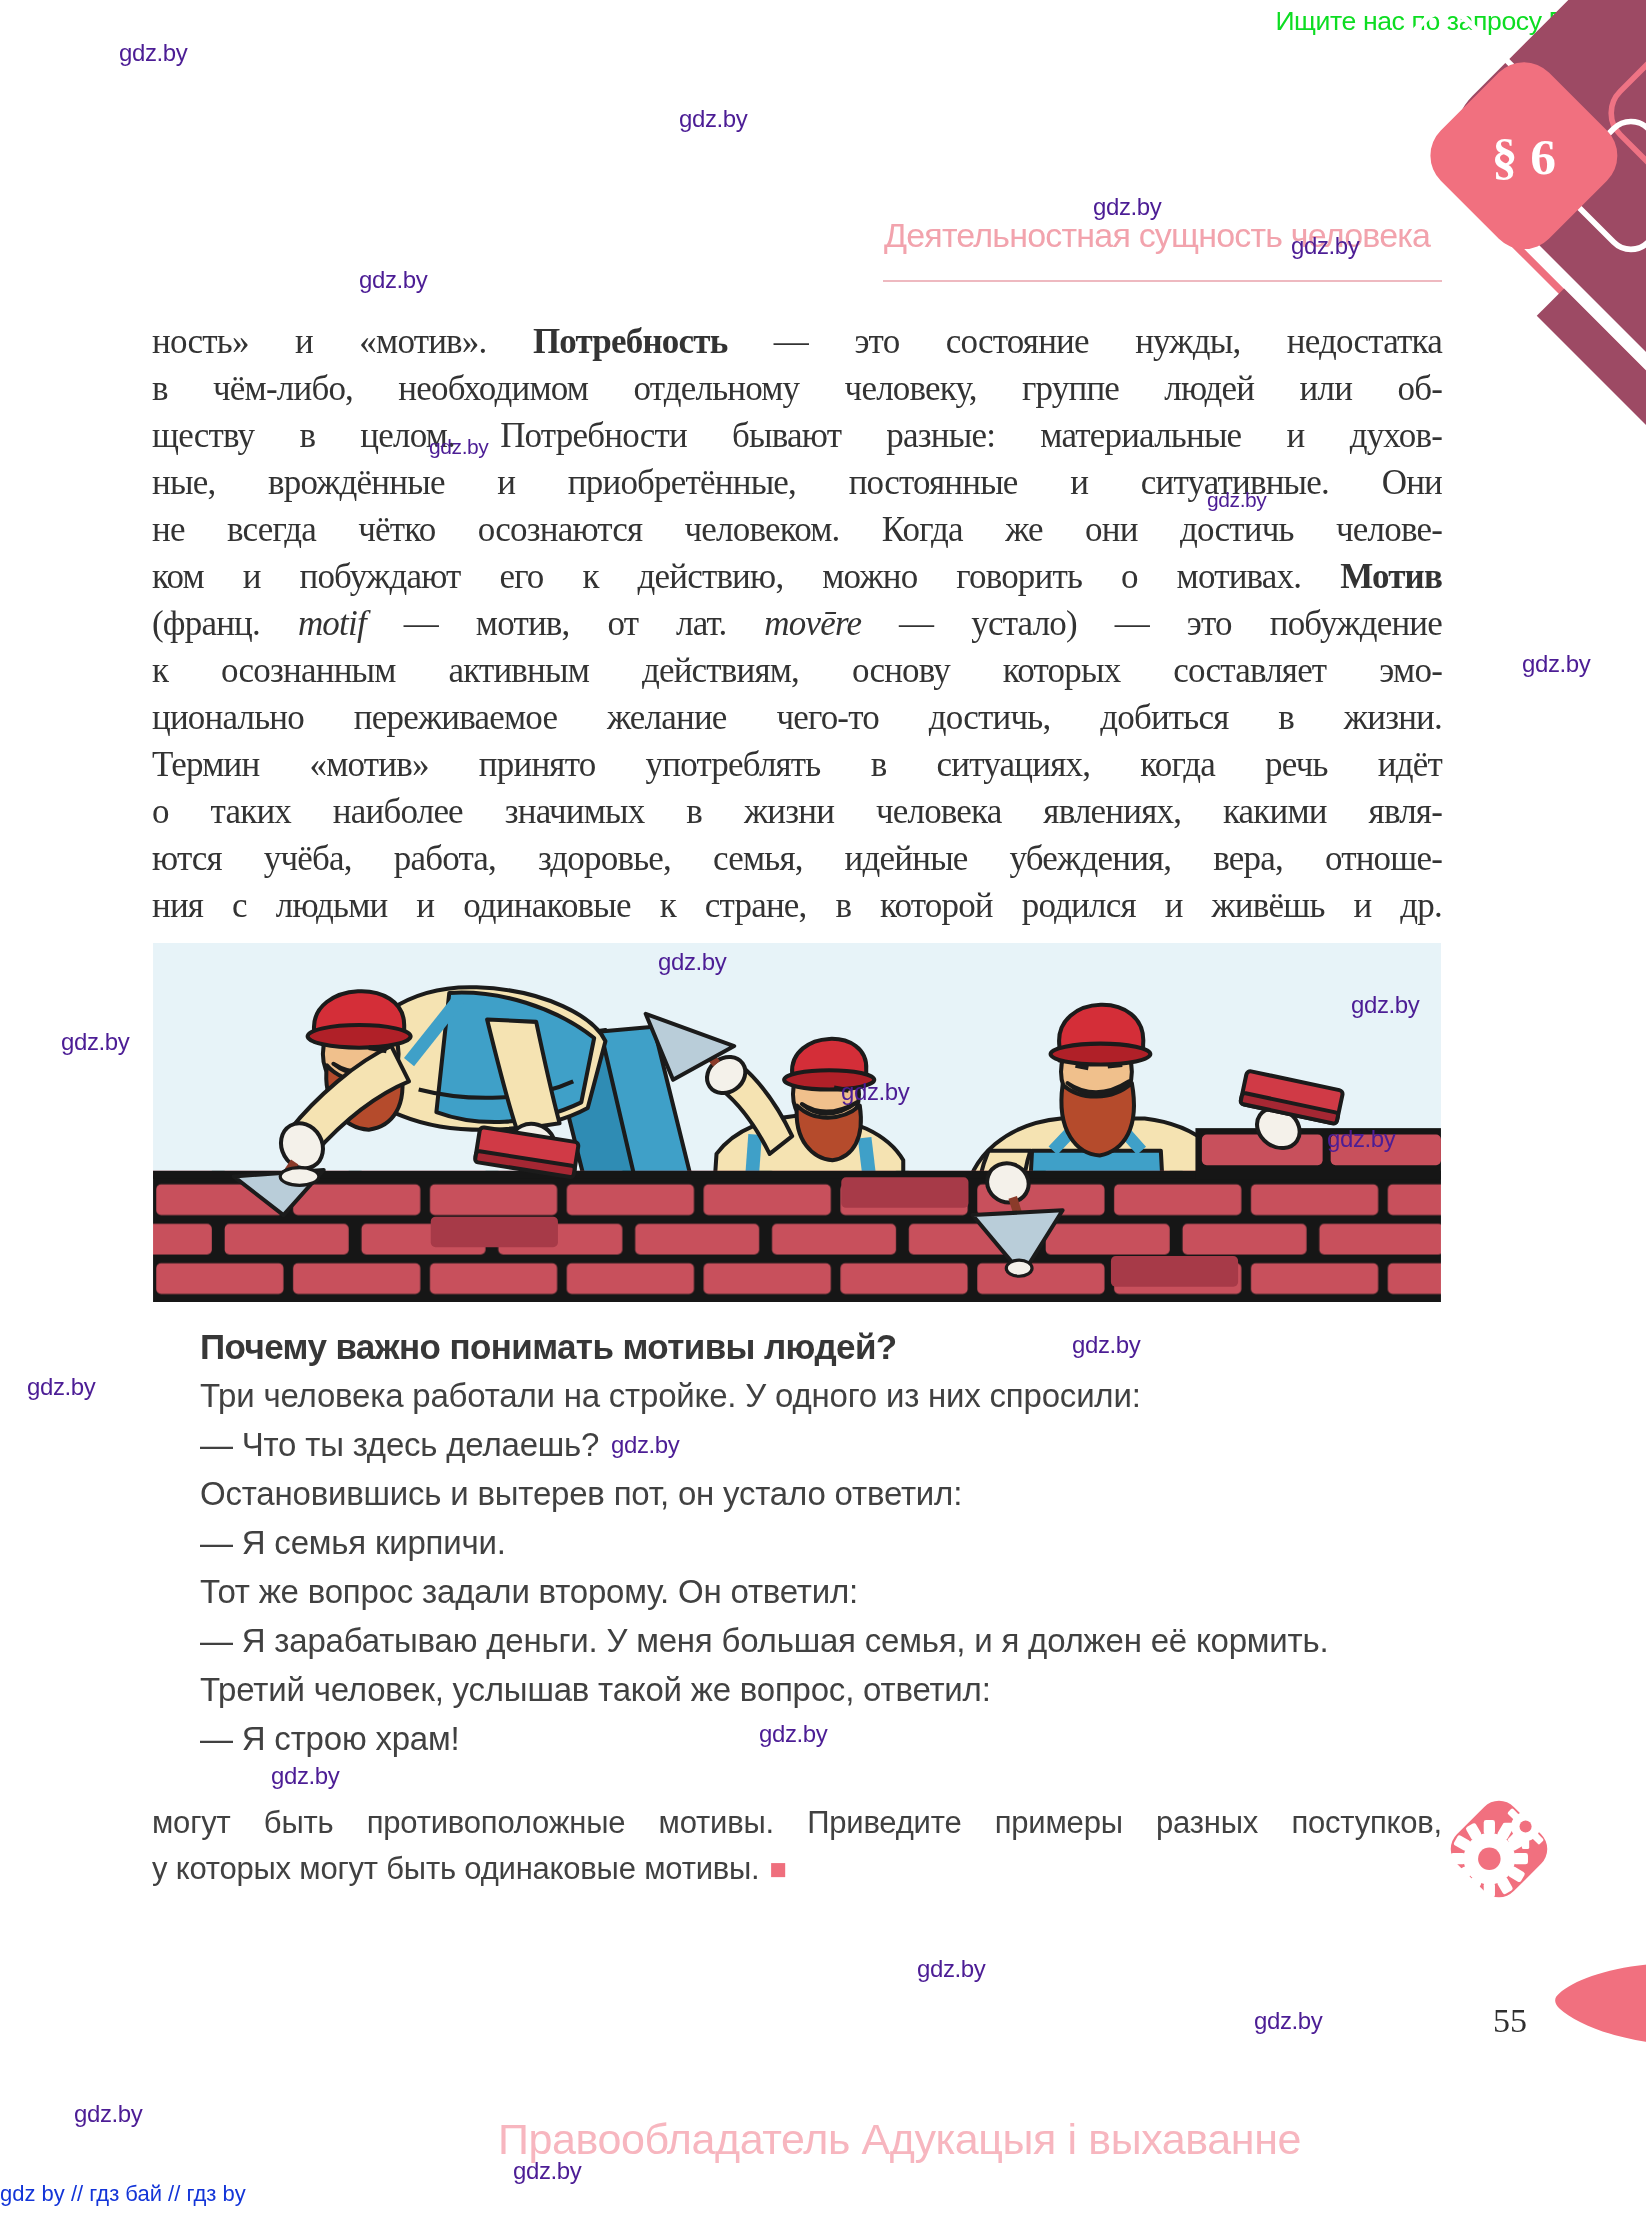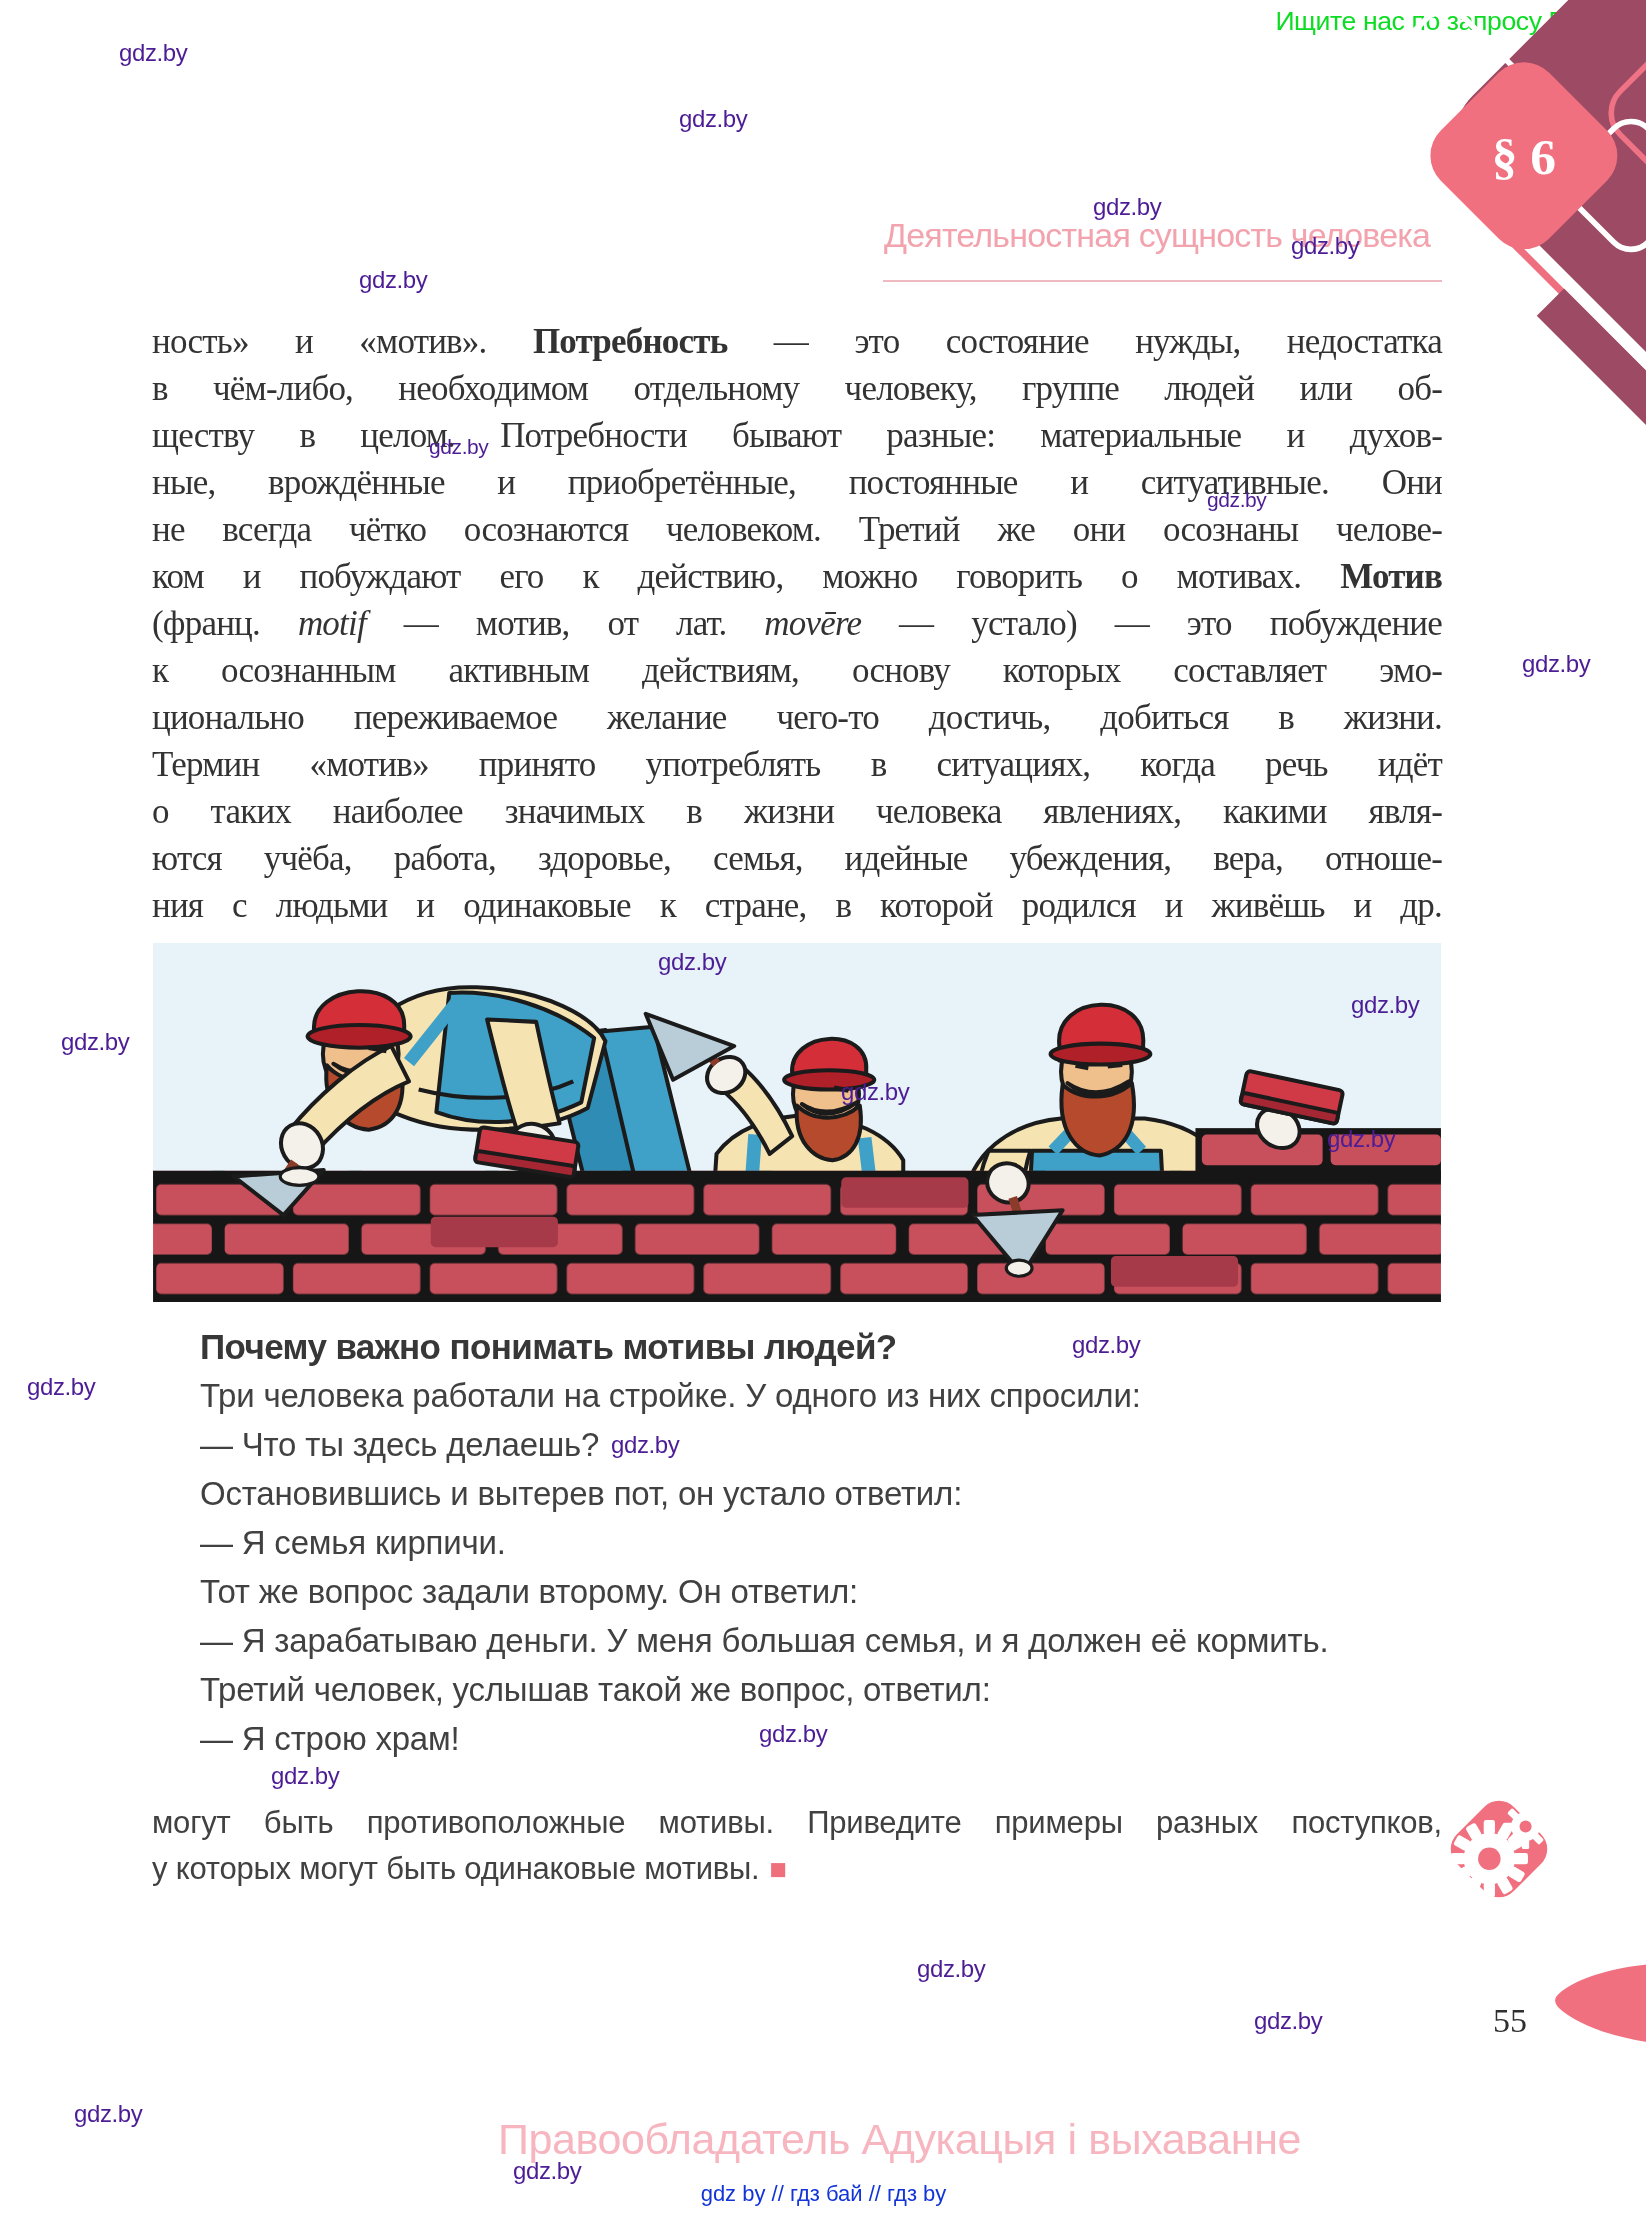--- a/index.html
+++ b/index.html
@@ -42,21 +42,21 @@
   .tline.last{text-align-last:left;}
   .square{color:#ef6f7d;font-size:29px;margin-left:9.7px;}
 
   .gear{position:absolute;left:1433px;top:1783px;width:132px;height:132px;}
   .page-num{position:absolute;left:1493px;top:2002px;
         font-family:"Liberation Serif",serif;font-size:34px;color:#2f2f2f;}
   .corner-tag{position:absolute;right:0;top:1958px;width:141px;height:93px;}
 
   .footer-copy{position:absolute;left:498px;top:2115px;font-size:43px;
         color:#f7b6bf;letter-spacing:-0.4px;white-space:nowrap;}
-  .footer-links{position:absolute;left:0;top:2181px;width:100%;text-align:center;
+  .footer-links{position:absolute;left:0;top:2181px;width:100%;
         font-size:22px;color:#1335d8;cursor:pointer;}
 </style>
 </head>
 <body>
 
 <div class="page">
 
   <div class="banner">Ищите нас по запросу ГДЗ Бай</div>
 
   <div id="watermarks">
@@ -96,21 +96,21 @@
     <line x1="300" y1="375" x2="640" y2="715" stroke="#9d4a64" stroke-width="48"></line>
     <rect x="172" y="98" width="190" height="190" rx="44" transform="rotate(45 267 193)" fill="#f1707f"></rect>
     <text x="267" y="216" text-anchor="middle" font-family="Liberation Serif, serif" font-weight="bold" font-size="64" fill="#ffffff">§ 6</text>
   </svg>
 
   <div class="serif-par" id="paragraph">
       <div class="pline"><span>ность» и «мотив». </span><span class="bold">Потребность</span><span> — это состояние нужды, недостатка</span></div>
       <div class="pline"><span>в чём-либо, необходимом отдельному человеку, группе людей или об-</span></div>
       <div class="pline"><span>ществу в целом. Потребности бывают разные: материальные и духов-</span></div>
       <div class="pline"><span>ные, врождённые и приобретённые, постоянные и ситуативные. Они</span></div>
-      <div class="pline"><span>не всегда чётко осознаются человеком. Третий же они осознаны челове-</span></div>
+      <div class="pline"><span>не всегда чётко осознаются человеком. Когда же они достичь челове-</span></div>
       <div class="pline"><span>ком и побуждают его к действию, можно говорить о мотивах. </span><span class="bold">Мотив</span></div>
       <div class="pline"><span>(франц. </span><span class="ital">motif</span><span> — мотив, от лат. </span><span class="ital">movēre</span><span> — устало) — это побуждение</span></div>
       <div class="pline"><span>к осознанным активным действиям, основу которых составляет эмо-</span></div>
       <div class="pline"><span>ционально переживаемое желание чего-то достичь, добиться в жизни.</span></div>
       <div class="pline"><span>Термин «мотив» принято употреблять в ситуациях, когда речь идёт</span></div>
       <div class="pline"><span>о таких наиболее значимых в жизни человека явлениях, какими явля-</span></div>
       <div class="pline"><span>ются учёба, работа, здоровье, семья, идейные убеждения, вера, отноше-</span></div>
       <div class="pline"><span>ния с людьми и одинаковые к стране, в которой родился и живёшь и др.</span></div>
     </div>
 

